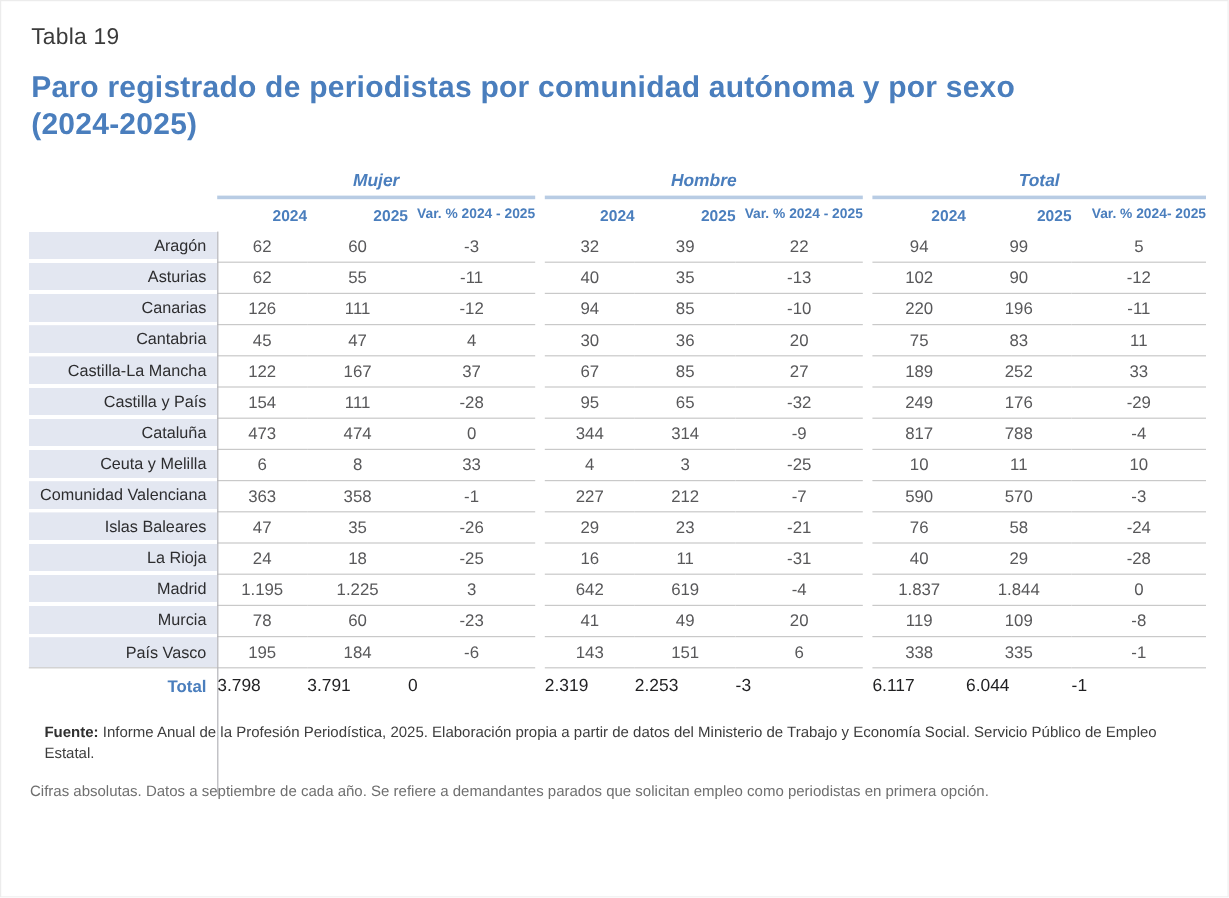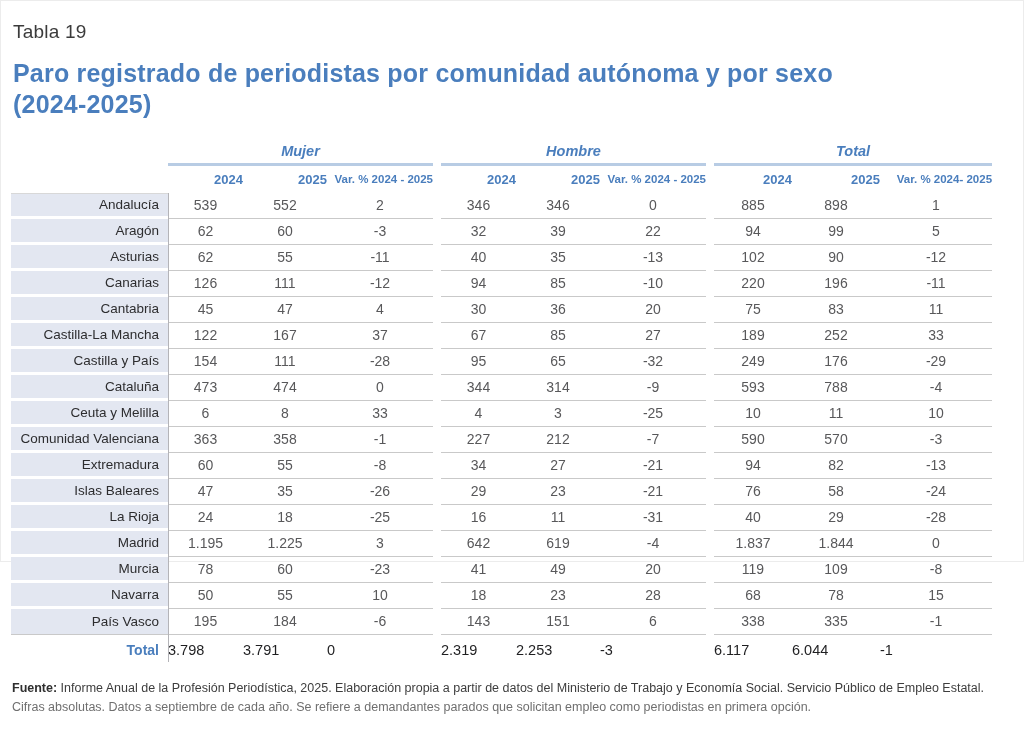--- a/index.html
+++ b/index.html
@@ -3,24 +3,24 @@
 <meta charset="utf-8">
 <style>
   html, body { margin: 0; padding: 0; }
   body {
     width: 1024px; height: 748px;
     background: #ffffff;
     font-family: "Liberation Sans", sans-serif;
     overflow: hidden;
   }
   .frame {
-    width: 1024px; height: 562px;
+    width: 1024px; height: 748px;
     box-sizing: border-box;
     border: 1px solid #ececec;
-    padding: 12px 20px 0 10px;
+    padding: 12px 20px 0 23px;
   }
   .table-label {
     font-size: 19px;
     color: #3b3b3b;
     margin: 8px 0 15px 2px;
     letter-spacing: 0.2px;
   }
   .title {
     color: var(--accent);
     font-size: 25px;
@@ -97,21 +97,21 @@
   }
   .vline {
     position: absolute;
     left: 157px;
     top: 55px;
     width: 1px;
     height: 469px;
     background: #b4b4b8;
   }
   .footer { margin: 14px 0 0 1px; font-size: 12.5px; line-height: 1.5; }
-  .footer .src  { margin: 0; color: #3d3d3d; }
+  .footer .src  { margin: 12px; color: #3d3d3d; }
   .footer .src b { color: #2f2f2f; }
   .footer .note { margin: 1px 0 0; color: #6f6f6f; }
 </style>
 </head>
 <body>
 
 <div class="frame">
 
   <div class="table-label">Tabla 19</div>
 
@@ -152,34 +152,20 @@
             <th class="sub">2025</th>
             <th class="sub var">Var. % 2024 - 2025</th>
             <td class="gap"></td>
             <th class="sub">2024</th>
             <th class="sub">2025</th>
             <th class="sub var">Var. % 2024- 2025</th>
           </tr>
         </thead>
         <tbody>
           <tr>
-            <td class="lbl first">Andalucía</td>
-            <td class="val">539</td>
-            <td class="val">552</td>
-            <td class="val">2</td>
-            <td class="gap"></td>
-            <td class="val">346</td>
-            <td class="val">346</td>
-            <td class="val">0</td>
-            <td class="gap"></td>
-            <td class="val">885</td>
-            <td class="val">898</td>
-            <td class="val">1</td>
-          </tr>
-          <tr>
             <td class="lbl">Aragón</td>
             <td class="val">62</td>
             <td class="val">60</td>
             <td class="val">-3</td>
             <td class="gap"></td>
             <td class="val">32</td>
             <td class="val">39</td>
             <td class="val">22</td>
             <td class="gap"></td>
             <td class="val">94</td>
@@ -259,21 +245,21 @@
           <tr>
             <td class="lbl">Cataluña</td>
             <td class="val">473</td>
             <td class="val">474</td>
             <td class="val">0</td>
             <td class="gap"></td>
             <td class="val">344</td>
             <td class="val">314</td>
             <td class="val">-9</td>
             <td class="gap"></td>
-            <td class="val">593</td>
+            <td class="val">817</td>
             <td class="val">788</td>
             <td class="val">-4</td>
           </tr>
           <tr>
             <td class="lbl">Ceuta y Melilla</td>
             <td class="val">6</td>
             <td class="val">8</td>
             <td class="val">33</td>
             <td class="gap"></td>
             <td class="val">4</td>
@@ -292,34 +278,20 @@
             <td class="gap"></td>
             <td class="val">227</td>
             <td class="val">212</td>
             <td class="val">-7</td>
             <td class="gap"></td>
             <td class="val">590</td>
             <td class="val">570</td>
             <td class="val">-3</td>
           </tr>
           <tr>
-            <td class="lbl">Extremadura</td>
-            <td class="val">60</td>
-            <td class="val">55</td>
-            <td class="val">-8</td>
-            <td class="gap"></td>
-            <td class="val">34</td>
-            <td class="val">27</td>
-            <td class="val">-21</td>
-            <td class="gap"></td>
-            <td class="val">94</td>
-            <td class="val">82</td>
-            <td class="val">-13</td>
-          </tr>
-          <tr>
             <td class="lbl">Islas Baleares</td>
             <td class="val">47</td>
             <td class="val">35</td>
             <td class="val">-26</td>
             <td class="gap"></td>
             <td class="val">29</td>
             <td class="val">23</td>
             <td class="val">-21</td>
             <td class="gap"></td>
             <td class="val">76</td>
@@ -360,34 +332,20 @@
             <td class="val">60</td>
             <td class="val">-23</td>
             <td class="gap"></td>
             <td class="val">41</td>
             <td class="val">49</td>
             <td class="val">20</td>
             <td class="gap"></td>
             <td class="val">119</td>
             <td class="val">109</td>
             <td class="val">-8</td>
-          </tr>
-          <tr>
-            <td class="lbl">Navarra</td>
-            <td class="val">50</td>
-            <td class="val">55</td>
-            <td class="val">10</td>
-            <td class="gap"></td>
-            <td class="val">18</td>
-            <td class="val">23</td>
-            <td class="val">28</td>
-            <td class="gap"></td>
-            <td class="val">68</td>
-            <td class="val">78</td>
-            <td class="val">15</td>
           </tr>
           <tr>
             <td class="lbl last">País Vasco</td>
             <td class="val">195</td>
             <td class="val">184</td>
             <td class="val">-6</td>
             <td class="gap"></td>
             <td class="val">143</td>
             <td class="val">151</td>
             <td class="val">6</td>

